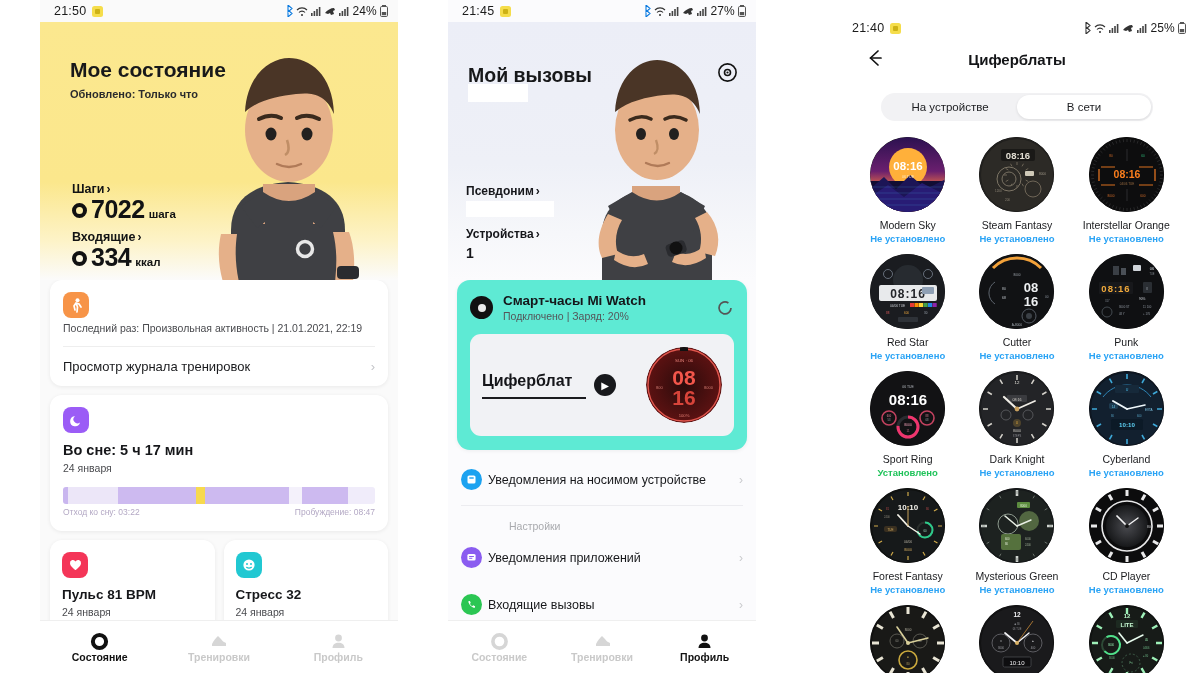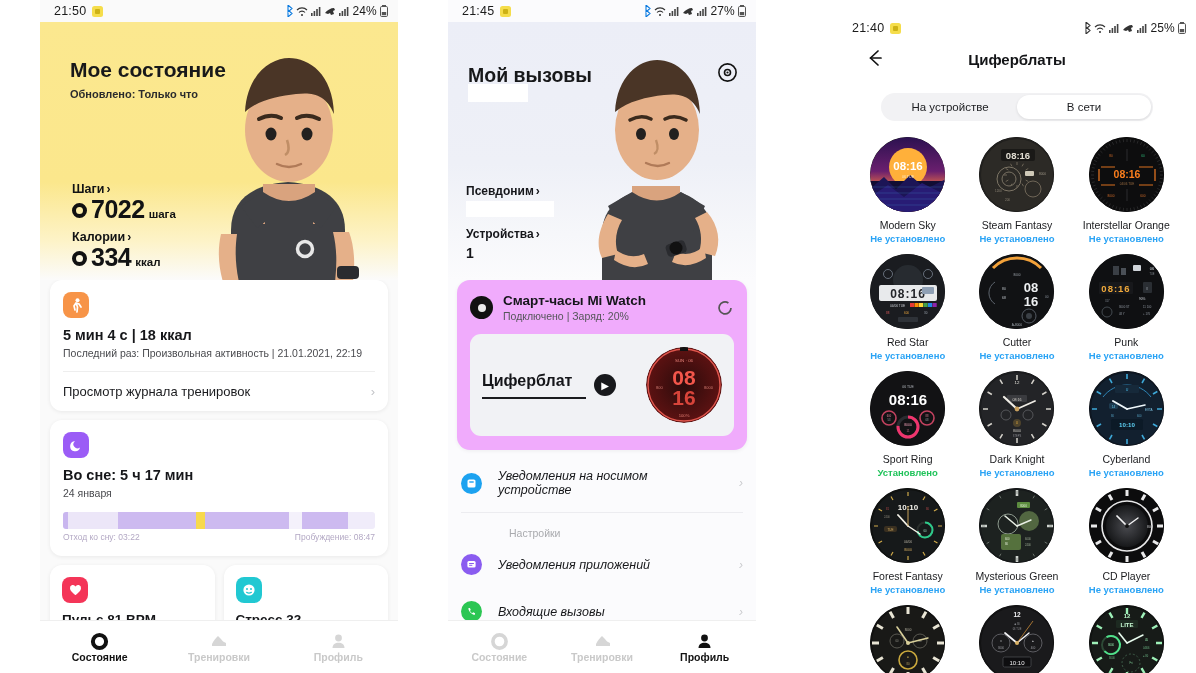--- a/index.html
+++ b/index.html
@@ -83,34 +83,34 @@
   .p2-hero { position:relative; height:258px; background:linear-gradient(180deg,#eceef7 0%,#eef0f7 55%,#f6f7fa 82%,#fbfbfd 100%); overflow:hidden;}
   .p2-title { position:absolute; left:20px; top:42px; font-size:19.5px; font-weight:700; color:#17181a; }
   .p2-redact { position:absolute; left:20px; top:62px; width:60px; height:18px; background:#fff; }
   .gear { position:absolute; right:18px; top:40px; width:21px;height:21px;}
   .p2-field { position:absolute; left:18px; color:#15161a;}
   .p2-field .fl { font-size:12px; font-weight:700; display:flex; gap:2px; align-items:center;}
   .p2-field .fv { font-size:14px; font-weight:700; margin-top:4px;}
   .p2-redact2 { width:88px;height:16px;background:#fff;margin-top:3px;}
 
   .p2-body { background:#fbfbfd; padding:0 9px; }
-  .dev-card { background:#f0abfc; border-radius:13px; box-shadow:0 1px 4px rgba(0,0,0,.06); padding:13px 13px 14px; }
+  .dev-card { background:#5eead4; border-radius:13px; box-shadow:0 1px 4px rgba(0,0,0,.06); padding:13px 13px 14px; }
   .dev-head { display:flex; align-items:center; gap:10px; }
   .dev-logo { width:23px;height:23px;border-radius:50%;background:#111;display:flex;align-items:center;justify-content:center;flex:0 0 auto;}
   .dev-logo i { width:8px;height:8px;border-radius:50%;background:#e9e9e9; display:block;}
   .dev-name { font-size:13.5px; font-weight:700; color:#15161a;}
   .dev-sub { font-size:10.5px; color:#55565a; margin-top:2px;}
   .sync { margin-left:auto; width:18px;height:18px;}
   .face-tile { background:#f1f2f5; border-radius:11px; margin-top:12px; display:flex; align-items:center; padding:13px 12px; gap:8px;}
   .face-label { font-size:16px; font-weight:700; color:#15161a; line-height:1.25; max-width:92px;}
   .face-underline { height:2px; background:#1b1c1f; width:104px; margin-top:6px;}
   .face-go { width:22px;height:22px;border-radius:50%;background:#18191c;display:flex;align-items:center;justify-content:center;color:#fff;font-size:10px;}
   .watch-prev { margin-left:auto; width:76px;height:76px;border-radius:50%; position:relative; overflow:hidden;}
 
-  .listrow { display:flex; align-items:center; gap:16px; padding:13px 4px;font-style:italic; }
+  .listrow { display:flex; align-items:center; gap:6px; padding:13px 4px; }
   .lr-ico { width:21px;height:21px;border-radius:50%;display:flex;align-items:center;justify-content:center;flex:0 0 auto;}
   .lr-text { font-size:12.5px; color:#17181b; font-weight:400;}
   .lr-chev { margin-left:auto; color:#c9cacd; font-size:12px;}
   .sec-sep { height:1px; background:#ececf0; margin:2px 4px 0; }
   .sec-label { font-size:10.5px; color:#a9aaae; padding:14px 4px 2px;margin-left:48px; }
 
   
   .p3-head { position:relative; height:40px; display:flex; align-items:center; justify-content:center;}
   .p3-title { font-size:15px; font-weight:700; color:#131417;}
   .p3-back { position:absolute; left:26px; top:8px; width:22px;height:22px; }
@@ -198,41 +198,40 @@
             <span class="chev">›</span>
           </div>
         <div class="val">
           <span class="ringo"></span>
           <span class="num">7022</span>
           <span class="unit">шага</span>
         </div>
       </div>
       <div class="p1-stat s2">
         <div class="lbl">
-            <span>Калории</span>
+            <span>Входящие</span>
             <span class="chev">›</span>
           </div>
         <div class="val">
           <span class="ringo"></span>
           <span class="num">334</span>
           <span class="unit">ккал</span>
         </div>
       </div>
     </div>
 
     <div class="p1-body">
       <div class="card">
         <div class="c-pad">
           <div class="c-ico" style="background:#f79448">
             <svg width="13" height="15" viewBox="0 0 13 15">
                 <circle cx="7.5" cy="2.2" r="2" fill="#fff"></circle>
                 <path d="M6 5 L9 6 L11 9 M6 5 L4 8 L5 12 M6 5 L7.5 9 L7 14" stroke="#fff" stroke-width="1.7" fill="none" stroke-linecap="round"></path>
               </svg>
           </div>
-          <div class="c-title">5 мин 4 с | 18 ккал</div>
           <div class="c-sub">Последний раз: Произвольная активность | 21.01.2021, 22:19</div>
         </div>
         <div class="c-divider"></div>
         <div class="c-row">
           <span class="t">Просмотр журнала тренировок</span>
           <span class="chev-g">›</span>
         </div>
       </div>
 
       <div class="card">

